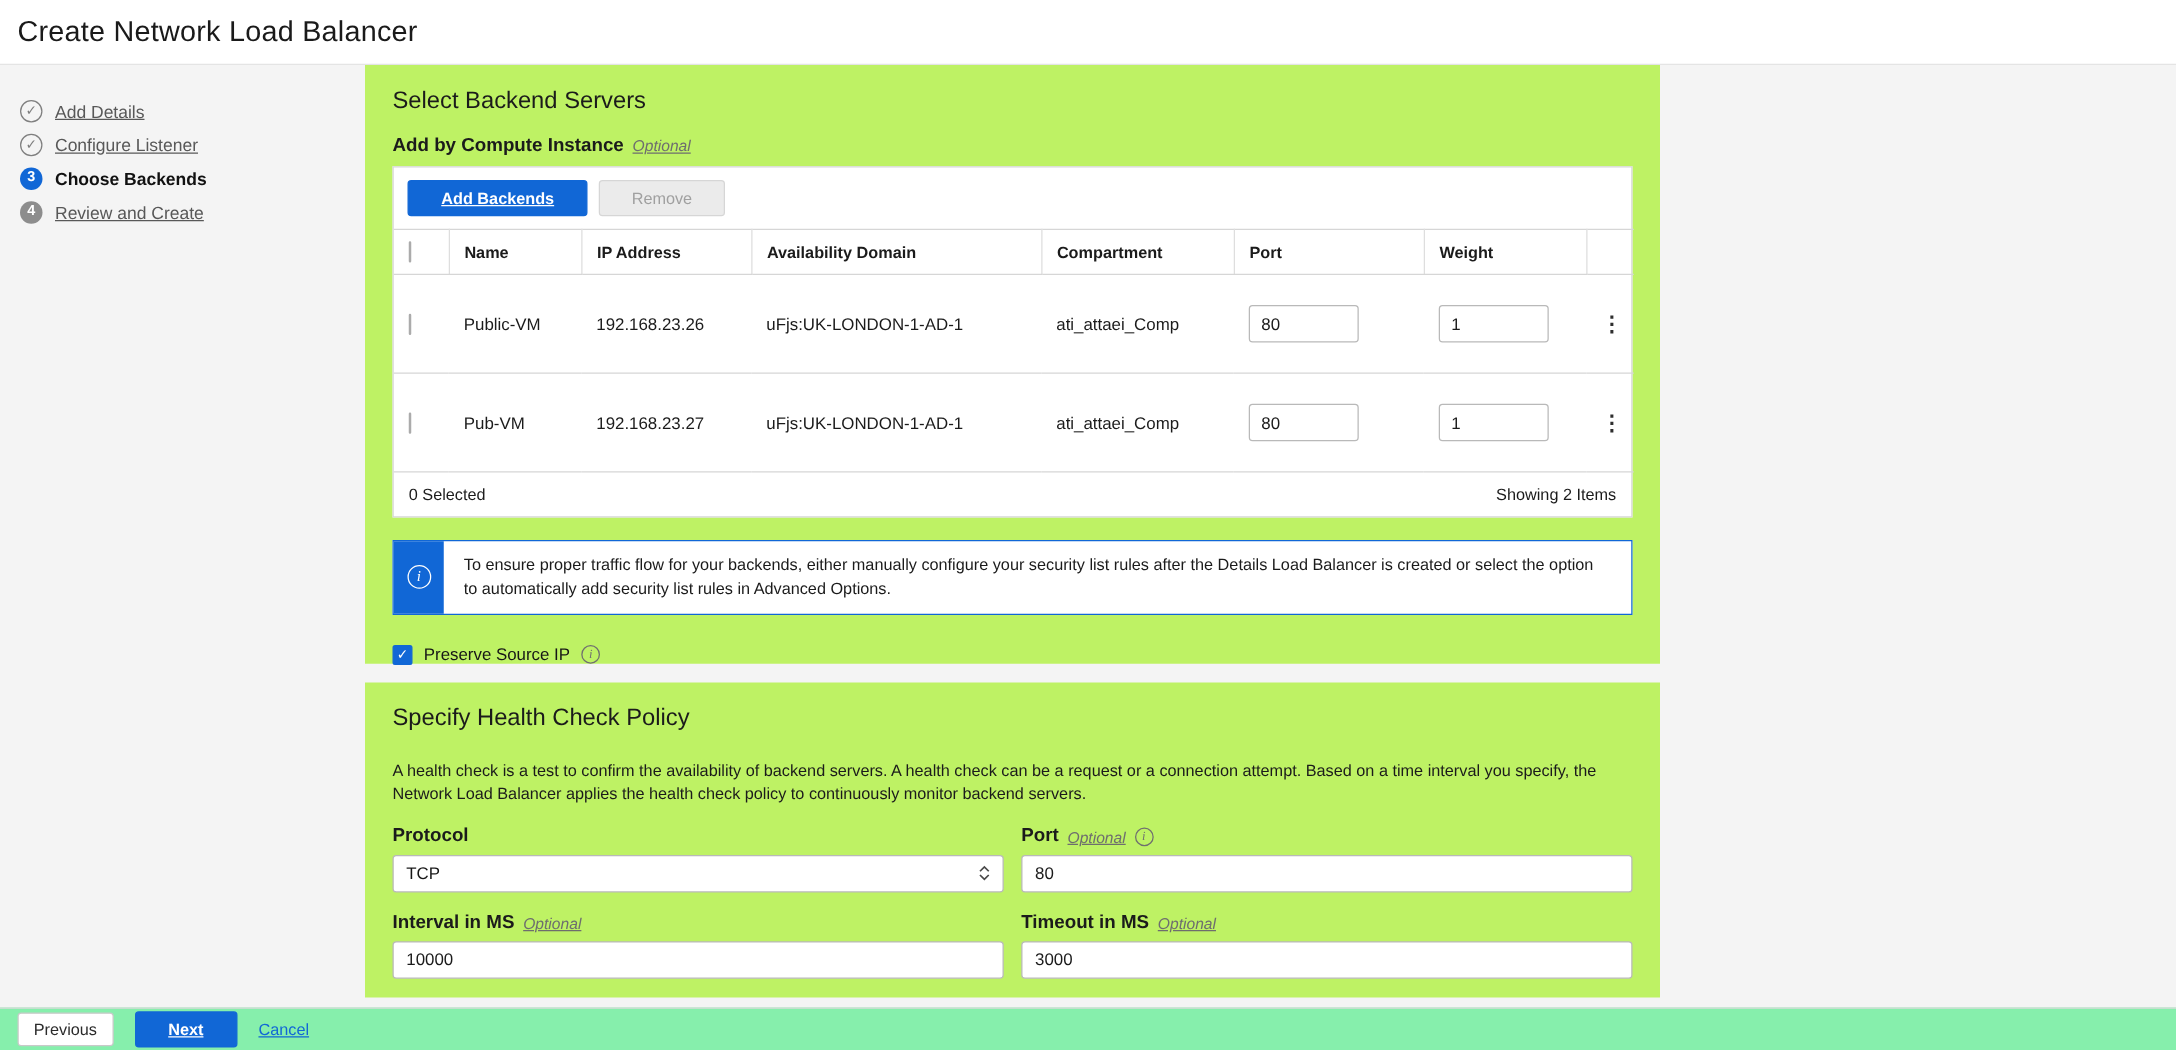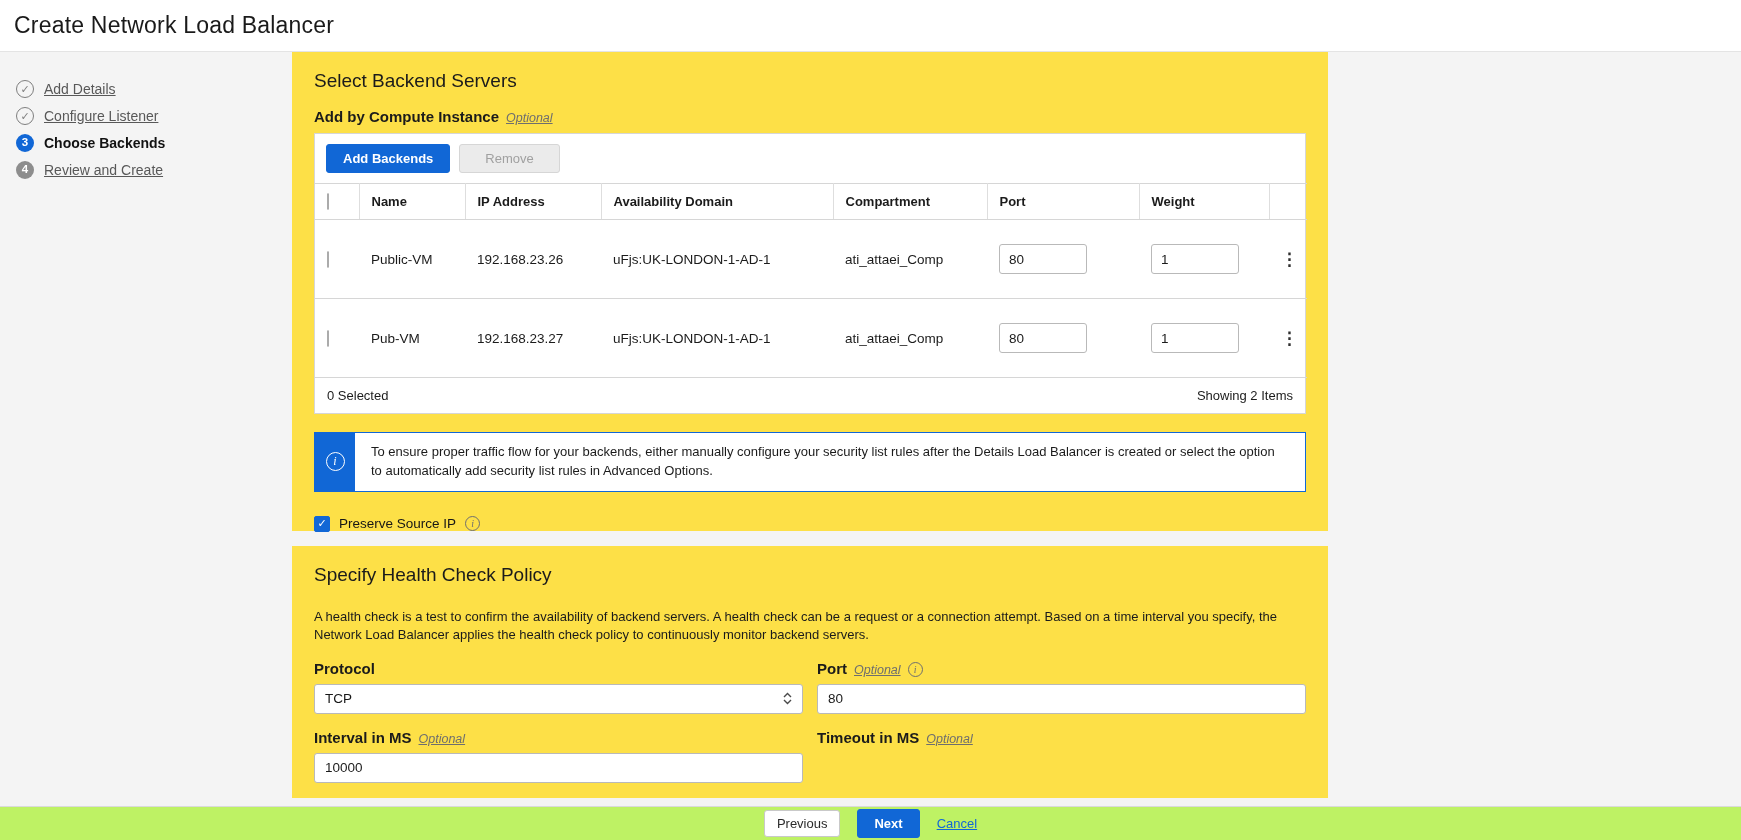--- a/index.html
+++ b/index.html
@@ -17,31 +17,31 @@
   .step { display:flex; align-items:center; gap:10px; cursor:pointer; }
   .step-icon { width:18px; height:18px; flex:0 0 18px; border-radius:50%; display:flex; align-items:center; justify-content:center; font-size:11px; line-height:1; }
   .step-icon.complete { border:1.6px solid #7f7f7f; color:#7f7f7f; }
   .step-icon.current { background:var(--accent); color:#fff; font-weight:700; font-size:11.5px; }
   .step-icon.upcoming { background:#8d8d8d; color:#fff; font-weight:700; font-size:11.5px; }
   .step-label { font-size:14px; color:#585858; text-decoration:underline; }
   .step.current .step-label { color:#111; font-weight:700; text-decoration:none; }
 
   
   .content { width:1036px; flex:0 0 1036px; display:flex; flex-direction:column; gap:15px; }
-  .card { background:#fde047; padding:18px 22px 20px 22px; }
+  .card { background:#bef264; padding:18px 22px 20px 22px; }
   .card h2 { font-size:19px; font-weight:400; color:#1b1b1b; margin-bottom:16px; }
   .field-label-row { display:flex; align-items:baseline; gap:7px; margin-bottom:8px; }
   .field-label { font-size:15px; font-weight:700; color:#1b1b1b; }
   .optional { font-size:12.5px; font-style:italic; color:#6e6e6e;text-decoration:underline; }
 
   
   .table-wrap { border:1px solid var(--border); background:#fff; }
   .table-toolbar { padding:10px 11px; display:flex; gap:9px; }
   .btn { font-family:inherit; font-size:13px; border-radius:3px; cursor:pointer; }
-  .btn-primary { background:var(--accent); color:#fff; border:1px solid var(--accent); font-weight:600; padding:6px 16px; }
+  .btn-primary { background:var(--accent); color:#fff; border:1px solid var(--accent); font-weight:600; padding:6px 26px;text-decoration:underline; }
   .btn-disabled { background:#ebebeb; color:#a0a0a0; border:1px solid #d6d6d6; padding:6px 25px; cursor:default; }
   table { width:100%; border-collapse:collapse; table-layout:fixed; font-size:13.5px; }
   th { text-align:left; font-weight:700; color:#1b1b1b; padding:10px 12px; border-top:1px solid var(--border); border-bottom:1px solid var(--border); border-right:1px solid #dedede; font-size:13px; }
   th:last-child { border-right:none; }
   td { padding:24px 12px; border-bottom:1px solid var(--border); vertical-align:middle; color:#1b1b1b; }
   .checkbox { width:16px; height:16px; border:1px solid #ababab; border-radius:2px; background:#fff; cursor:pointer; }
   .cell-input { width:88px; height:30px; border:1px solid var(--input-border); border-radius:3px; padding:0 9px; font-size:13.5px; font-family:inherit; color:#1b1b1b; }
   .dots { font-size:17px; font-weight:700; color:#2e2e2e; cursor:pointer; text-align:center; display:block; line-height:1; }
   .table-footer { display:flex; justify-content:space-between; padding:10px 12px; font-size:13px; color:#1b1b1b; }
 
@@ -63,21 +63,21 @@
   .health-desc { font-size:13px; line-height:1.42; color:#1b1b1b; margin-bottom:15px; max-width:995px; }
   .form-grid { display:grid; grid-template-columns:1fr 1fr; column-gap:14px; row-gap:15px; }
   .form-field .label-row { display:flex; align-items:flex-end; gap:7px; margin-bottom:7px; }
   .text-input { width:100%; height:30px; border:1px solid var(--input-border); border-radius:3px; padding:0 10px; font-size:13.5px; font-family:inherit; color:#1b1b1b; background:#fff; }
   .select { width:100%; height:30px; border:1px solid var(--input-border); border-radius:3px; padding:0 10px; font-size:13.5px; display:flex; align-items:center; justify-content:space-between; cursor:pointer; background:#fff; }
   .chevrons { display:flex; flex-direction:column; gap:1px; }
   .chevrons svg { display:block; }
   .span2 { grid-column:1 / span 2;margin-top:44px; }
 
   
-  .action-bar { position:absolute; left:0; right:0; bottom:0; height:34px; background:#bef264; border-top:1px solid #dadada; display:flex; align-items:center; padding:0 14px; gap:17px;justify-content:center; }
+  .action-bar { position:absolute; left:0; right:0; bottom:0; height:34px; background:#86efac; border-top:1px solid #dadada; display:flex; align-items:center; padding:0 14px; gap:17px; }
   .btn-secondary { background:#fff; color:#2b2b2b; border:1px solid #c9c9c9; padding:5px 12px; }
   .link { color:var(--accent); text-decoration:underline; font-size:13px; cursor:pointer; }
 </style>
 </head>
 <body>
 
 <header class="page-header">
   <h1>Create Network Load Balancer</h1>
 </header>
 
@@ -223,20 +223,21 @@
             <span class="optional">Optional</span>
           </div>
           <input class="text-input" value="10000" style="">
         </div>
 
         <div class="form-field">
           <div class="label-row">
             <span class="field-label">Timeout in MS</span>
             <span class="optional">Optional</span>
           </div>
+          <input class="text-input" value="3000" style="">
         </div>
 
         <div class="form-field span2">
           <div class="label-row">
             <span class="field-label">Number of Retries</span>
             <span class="optional">Optional</span>
           </div>
 
         </div>
       </div>

